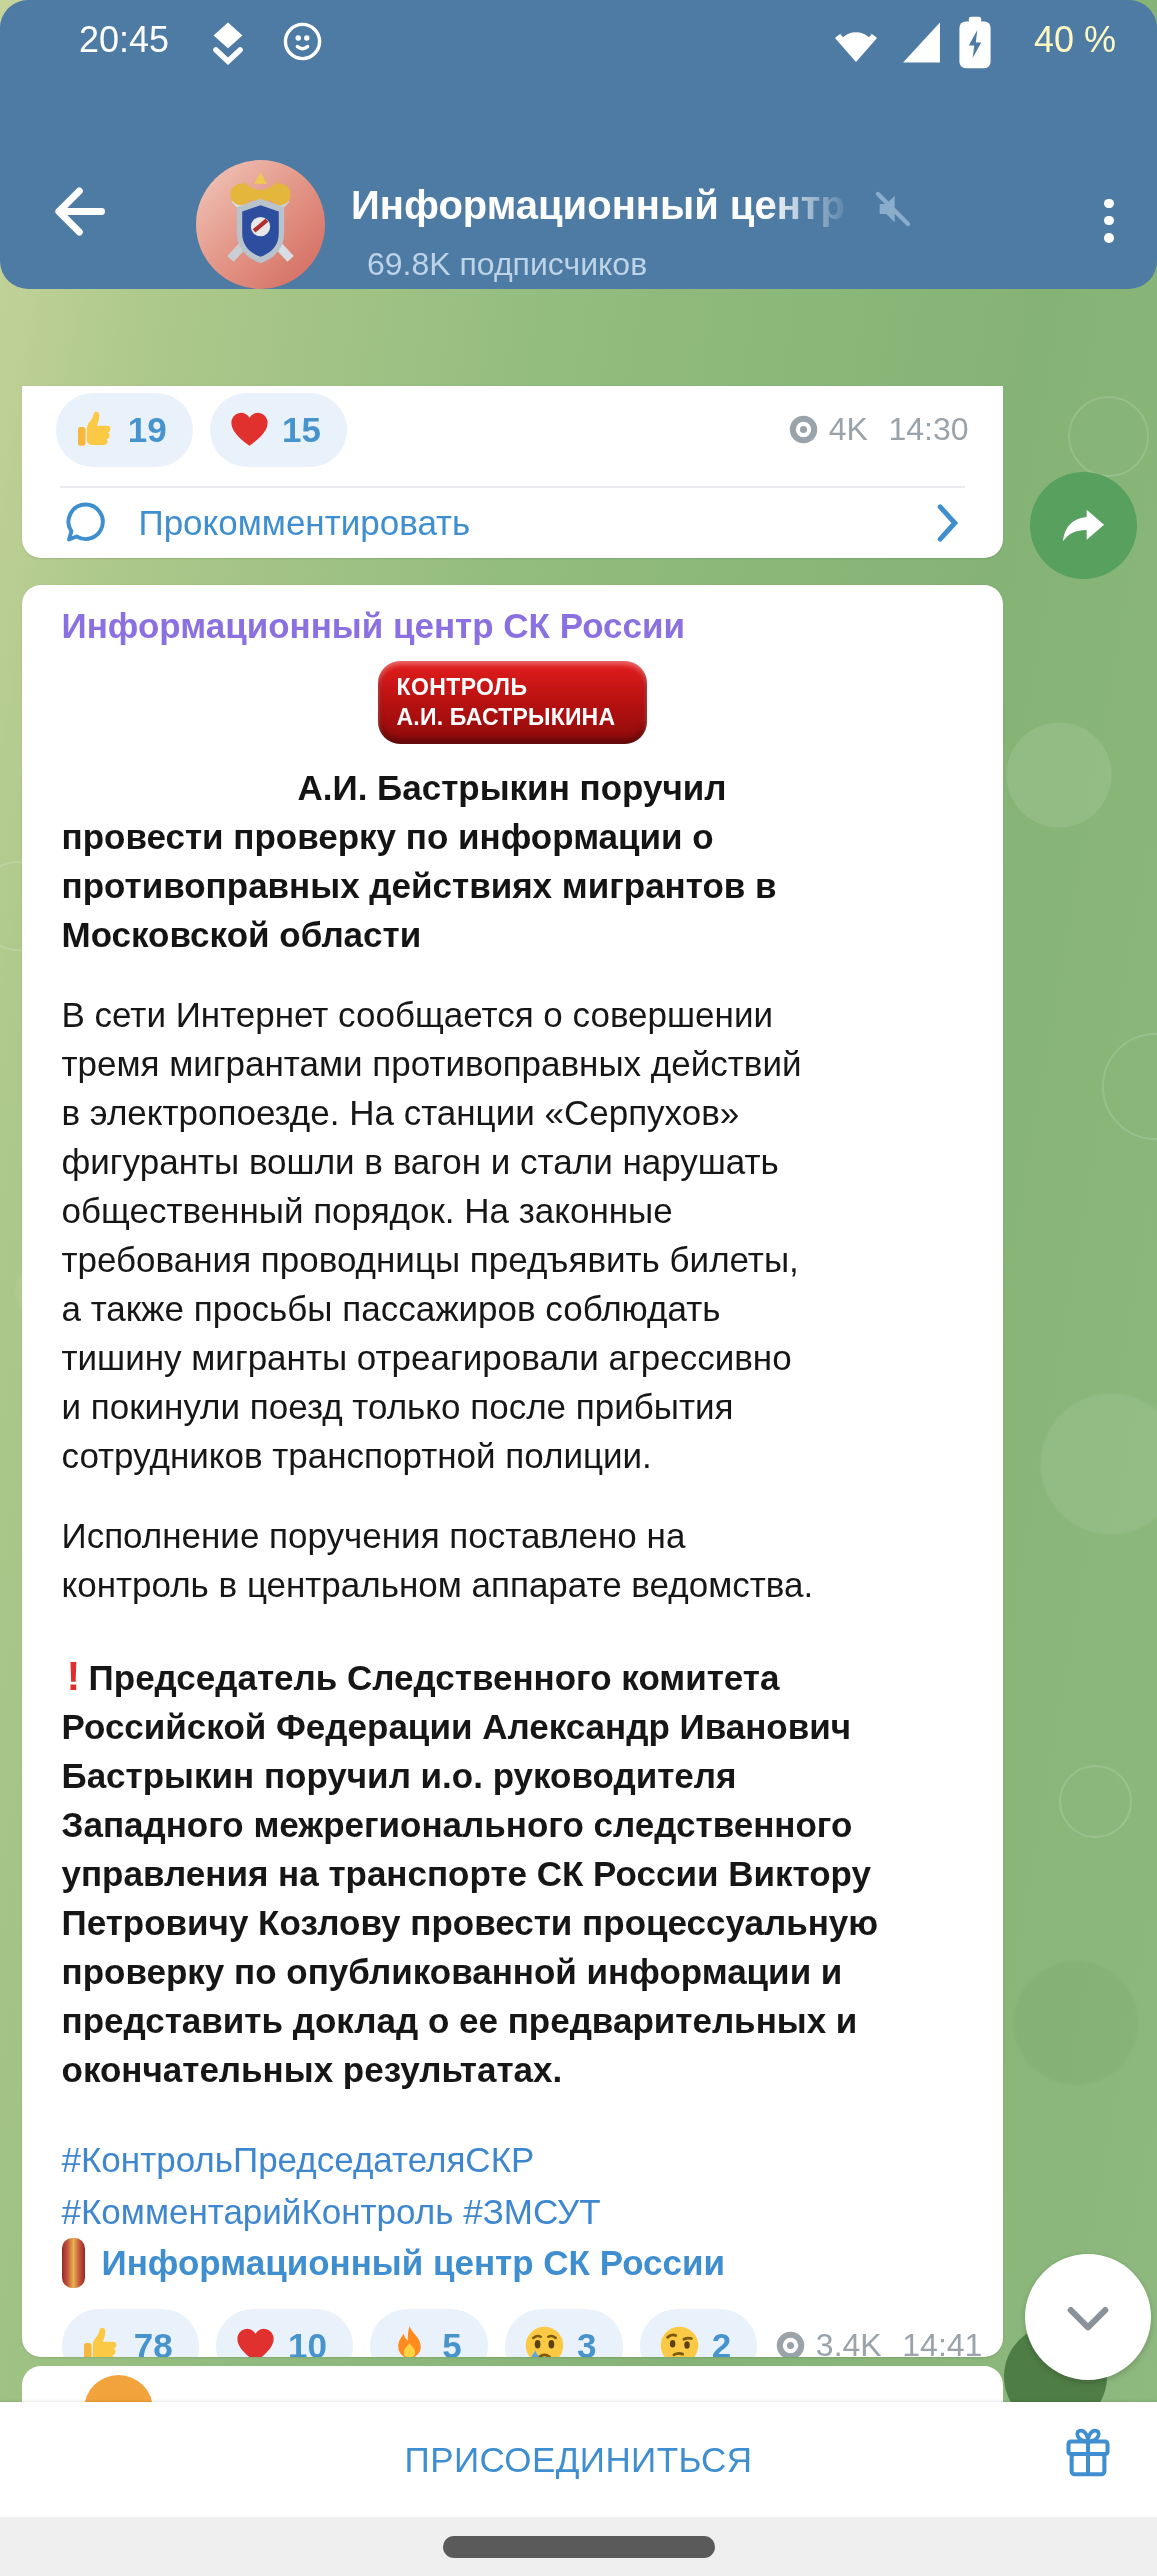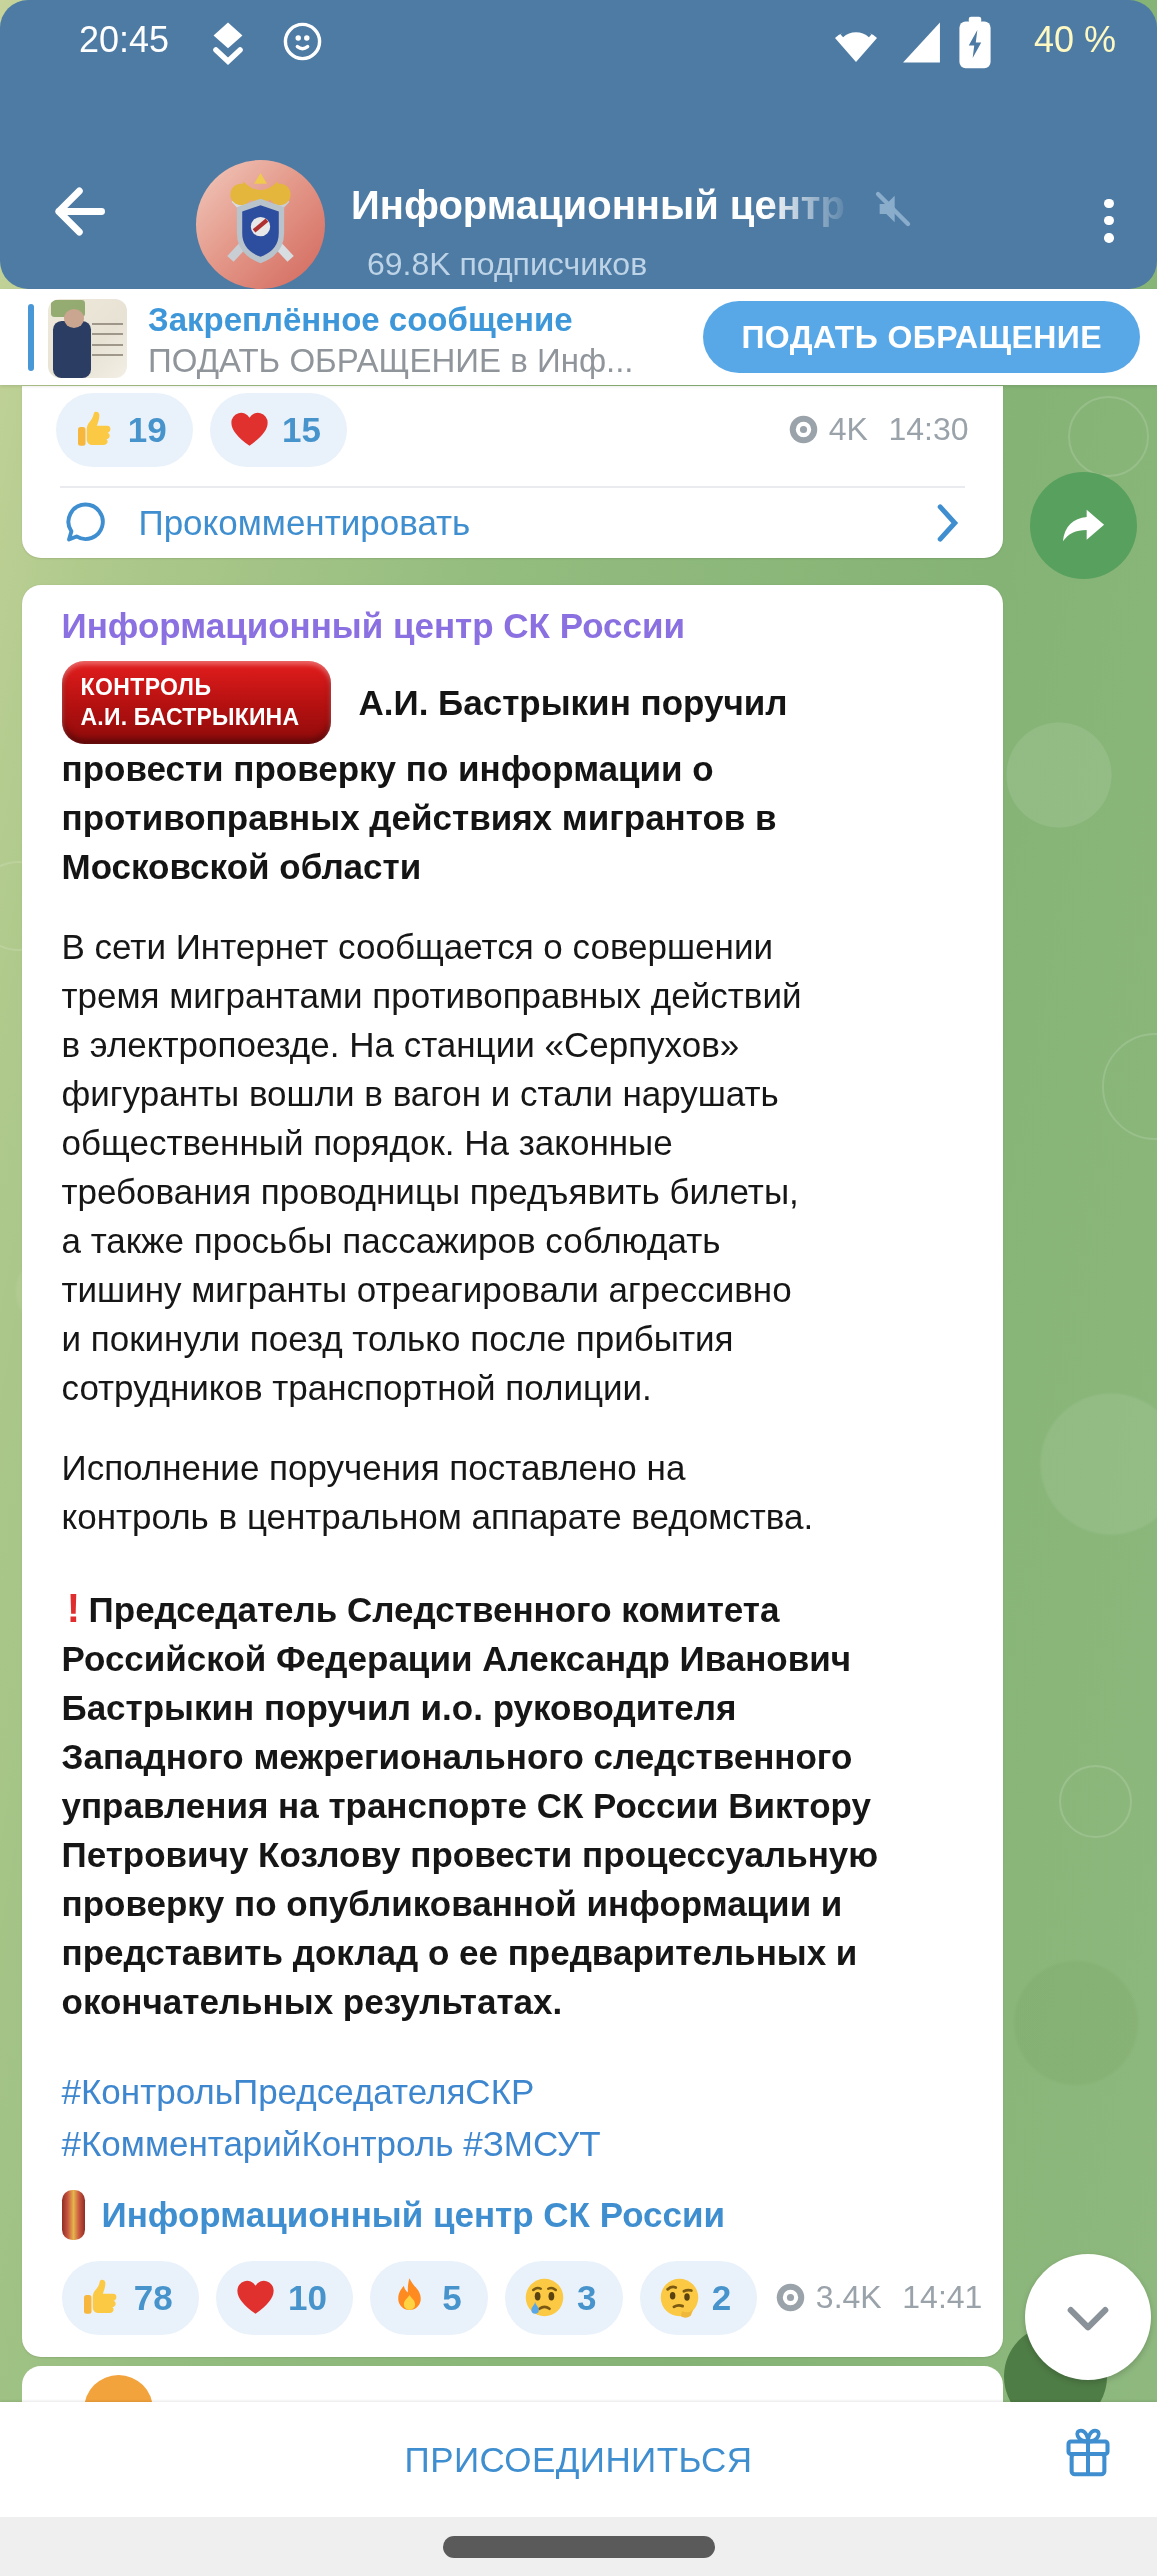--- a/index.html
+++ b/index.html
@@ -78,21 +78,21 @@
   .fab{position:absolute;border-radius:50%;}
   .fab.share1{left:1030px;top:472px;width:107px;height:107px;background:#57a05e;z-index:5;
               display:flex;align-items:center;justify-content:center;}
   .fab.share2{left:1004px;top:2325px;width:103px;height:103px;background:#4f7d46;z-index:2;}
   .fab.down{left:1025px;top:2254px;width:126px;height:126px;background:#ffffff;z-index:6;
             box-shadow:0 2.6px 6.9px rgba(0,0,0,.18);display:flex;align-items:center;justify-content:center;}
 
   
   .mc{padding:20.7px 40px 22.4px 40px;color:#141414;}
   .ch-name{color:#8a70e0;font-size:35px;font-weight:700;}
-  .title-row{display:flex;align-items:center;gap:28px;margin-top:15.5px;}
+  .title-row{display:flex;align-items:center;gap:19px;margin-top:15.5px;flex-direction:column;}
   .badge{flex:0 0 auto;width:269px;height:83px;border-radius:22.4px;
          background:linear-gradient(180deg,#e31d1d 0%,#b31010 55%,#8f0b0b 100%);
          box-shadow:inset 0 3.4px 5.2px rgba(255,255,255,.35), inset 0 -5.2px 6.9px rgba(0,0,0,.35);
          color:#fff;display:flex;flex-direction:column;justify-content:center;padding-left:19px;box-sizing:border-box;}
   .badge .l1{font-size:23px;font-weight:800;letter-spacing:0.4px;}
   .badge .l2{font-size:23px;font-weight:700;letter-spacing:0.2px;margin-top:3.4px;}
   .t-bold{font-size:35px;font-weight:700;line-height:49px;white-space:pre-line;}
   .para{font-size:35px;line-height:49px;margin-top:31px;white-space:pre-line;color:#161616;}
   .para.bold{font-weight:700;margin-top:43px;}
   .excl{color:#e02d2d;font-weight:900;font-size:40px;padding:0 8.6px 0 5.2px;}
@@ -179,35 +179,20 @@
       <path d="M3 3 L21 21" stroke="#9fbeda" stroke-width="2.6" stroke-linecap="round"></path>
     </svg>
     <div class="hdr-sub">69.8K подписчиков</div>
     <div class="hdr-menu">
         <i></i>
         <i></i>
         <i></i>
       </div>
   </div>
 
-  <div class="pinned">
-    <div class="pin-line"></div>
-    <div class="pin-thumb">
-      <div class="grn"></div>
-        <div class="fig"></div>
-        <div class="head"></div>
-      <div class="tx" style="top:24px;"></div>
-        <div class="tx" style="top:34px;"></div>
-      <div class="tx" style="top:45px;"></div>
-        <div class="tx" style="top:55px;"></div>
-    </div>
-    <div class="pin-title">Закреплённое сообщение</div>
-    <div class="pin-sub">ПОДАТЬ ОБРАЩЕНИЕ в Инф...</div>
-    <div class="pin-btn">ПОДАТЬ ОБРАЩЕНИЕ</div>
-  </div>
 
   <div class="card prev">
     <div class="prev-rx rx-row">
       <div class="pill">
         <svg viewBox="0 0 36 36">
           <rect x="4" y="16" width="6" height="15" rx="2" fill="#f6b73c"></rect>
           <path d="M11 18 c0-6 4.5-6.5 5.5-12.5 c.5-2.6 4.6-2 4.6 1 c0 3-.9 5.2-2 8.5 h8.4 c3.2 0 3.2 5 .2 5.6 c2.6 1.1 2 5 -1 5.2 c2 1.3 .8 4.6 -2.2 4.6 h-8.5 c-3 0-5 -1.6-5 -4.4 Z" fill="#fcc944"></path>
         </svg>
         <span>19</span>
       </div>

